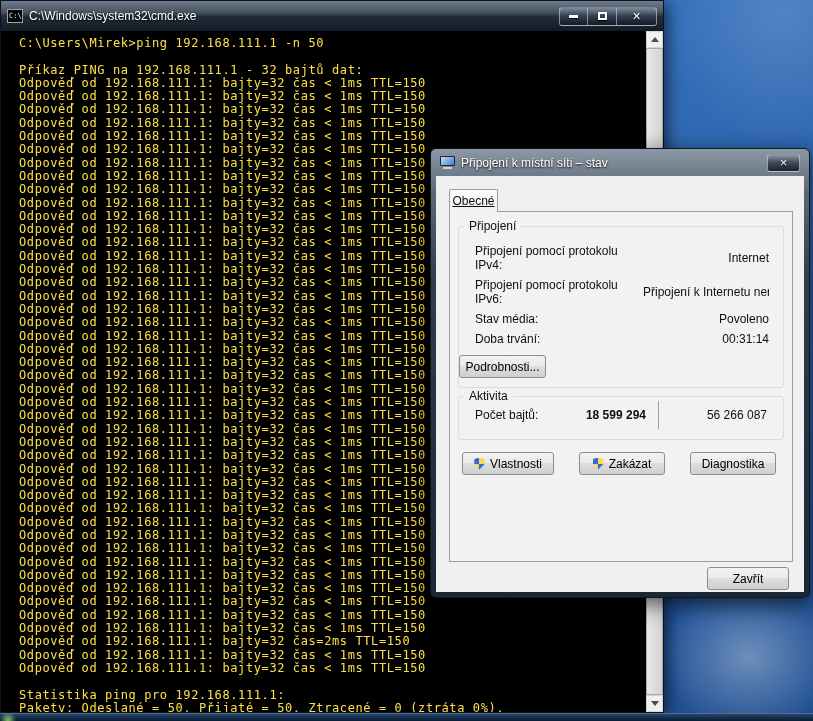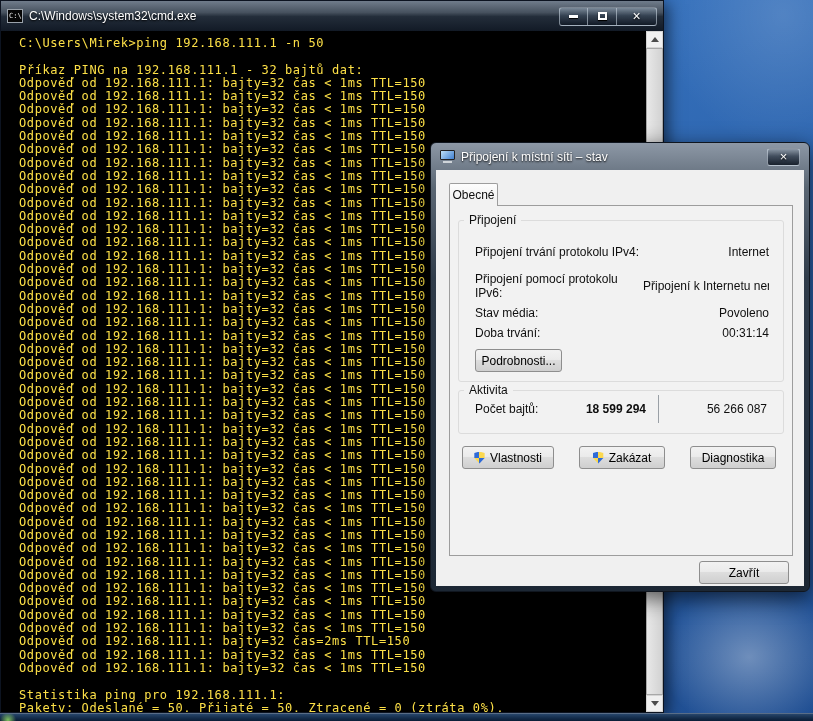--- a/index.html
+++ b/index.html
@@ -47,21 +47,21 @@
   .scrollbar { position:absolute; right:0; top:30px; bottom:0; width:17px; background:#f0f0f0; }
   .sb-btn { position:absolute; left:0; width:17px; height:17px; background:#f0f0f0;
     border:1px solid #d4d4d4; display:flex; align-items:center; justify-content:center; cursor:pointer; }
   .sb-up { top:0; } .sb-down { bottom:0; }
   .arr-up { width:0;height:0;border-left:4px solid transparent;border-right:4px solid transparent;border-bottom:5px solid #4b4b4b; }
   .arr-dn { width:0;height:0;border-left:4px solid transparent;border-right:4px solid transparent;border-top:5px solid #4b4b4b; }
   .sb-thumb { position:absolute; left:0; top:17px; bottom:17px; width:17px;
     background:linear-gradient(90deg,#e8e8e8,#d2d2d2); border:1px solid #a8a8a8; cursor:grab; }
 
   
-  .dialog { position:absolute; left:430px; top:142px; width:380px; height:450px;
+  .dialog { position:absolute; left:430px; top:148px; width:380px; height:450px;
     border-radius:6px; border:1px solid #10161f;
     background:linear-gradient(180deg,#8d98a6 0%,#5a6673 10%,#303c4a 30%,#1c2734 100%);
     box-shadow:0 6px 22px rgba(0,0,0,.65); }
   .dlg-titlebar { position:absolute; left:0; top:0; right:0; height:27px;
     display:flex; align-items:center; padding:0 9px; }
   .dlg-title { color:#fff; font-size:12px; margin-left:6px; text-shadow:0 1px 2px #000; white-space:nowrap; }
   .dlg-close { margin-left:auto; width:33px; height:18px; border:1px solid rgba(215,225,235,.6);
     border-radius:3px;
     background:linear-gradient(180deg,rgba(140,152,166,.9) 0%,rgba(60,72,88,.92) 45%,rgba(20,28,40,.95) 100%);
     color:#fff; font-size:13px; line-height:15px; text-align:center; cursor:pointer;
@@ -70,41 +70,41 @@
   .mini-monitor .scr { position:absolute; left:0; top:0; width:15px; height:10px;
     background:linear-gradient(135deg,#bfe0f7,#3f7fd0); border:1px solid #222; border-radius:1px; }
   .mini-monitor .base { position:absolute; left:3px; bottom:0; width:9px; height:2px; background:#cfd4d9; }
 
   .dlg-client { position:absolute; left:5px; right:5px; top:27px; bottom:5px;
     background:#f0f0f0; font-size:12px; color:#0f0f0f; }
 
   .tab { position:absolute; left:13px; top:13px; width:49px; height:23px; z-index:2;
     border:1px solid #9d9d9d; border-bottom:none; border-radius:2px 2px 0 0;
     background:linear-gradient(180deg,#fdfdfd,#f2f2f2 70%,#f2f2f2);
-    display:flex; align-items:center; justify-content:center; cursor:pointer; }
+    display:flex; align-items:center; justify-content:center; cursor:pointer;text-decoration:underline; }
   .tab-panel { position:absolute; left:13px; top:35px; width:344px; height:351px;
     border:1px solid #9d9d9d; background:#f2f2f2; }
 
   .groupbox { position:relative; border:1px solid #dcdcdc; border-radius:3px; }
   .group1 { margin:14px 8px 0 8px; }
   .group2 { margin:8px 8px 0 8px; }
   .group-label { position:absolute; top:-8px; left:5px; background:#f2f2f2; padding:0 5px; }
 
   .conn-rows { padding:14px 14px 0 16px; }
   .conn-row { display:flex; align-items:center; }
   .conn-row.tall { height:34px; }
   .conn-row.short { height:20px; }
   .conn-label { width:168px; flex:0 0 auto; line-height:14px; }
   .conn-value { flex:1; text-align:right; white-space:nowrap; overflow:hidden; }
 
   .win-btn { height:23px; border:1px solid #8e8e8e; border-radius:3px;
     background:linear-gradient(180deg,#f2f2f2 0%,#ebebeb 45%,#dddddd 50%,#cfcfcf 100%);
     font-family:"Liberation Sans", sans-serif; font-size:12px; color:#000;
     display:inline-flex; align-items:center; justify-content:center; cursor:pointer; gap:5px; }
-  .details-btn { width:87px; margin:6px 0 9px 16px; }
+  .details-btn { width:87px; margin:6px 0 9px 0; }
 
   .shield { width:11px; height:12px; flex:0 0 auto;
     clip-path:polygon(50% 0, 97% 12%, 97% 55%, 50% 100%, 3% 55%, 3% 12%); }
   .shield .top { height:6px; background:linear-gradient(to right,#2f6bd8 50%,#fbd850 50%); }
   .shield .bot { height:6px; background:linear-gradient(to right,#fbd850 50%,#2f6bd8 50%); }
 
   .activity-row { display:flex; align-items:center; margin:16px 0 0 100px; height:42px; gap:10px; }
   .act-line { width:22px; height:1px; background:#8c9299; }
   .monitor { position:relative; width:46px; height:42px; flex:0 0 auto; }
   .monitor .frame { position:absolute; left:5px; top:1px; width:34px; height:25px;
@@ -119,21 +119,21 @@
   .bytes-label { width:104px; flex:0 0 auto; }
   .bytes-sent { flex:1; text-align:right;font-weight:bold; }
   .bytes-divider { width:1px; height:28px; background:#9aa0a6; margin:0 12px; flex:0 0 auto; }
   .bytes-received { width:96px; text-align:right; flex:0 0 auto; }
 
   .btn-row { display:flex; justify-content:space-between; margin:12px 16px 0 12px; }
   .btn-row .win-btn.b1 { width:92px; }
   .btn-row .win-btn.b2 { width:86px; }
   .btn-row .win-btn.b3 { width:86px; }
 
-  .close-btn { position:absolute; right:15px; bottom:2px; width:90px;margin-top:44px; }
+  .close-btn { position:absolute; right:15px; bottom:2px; width:82px;margin-top:44px; }
 
   
   .taskbar { position:absolute; left:0; bottom:0; width:813px; height:8px;
     background:linear-gradient(180deg,#27466b 0%,#132b49 60%,#0a1d36 100%);
     border-top:1px solid rgba(185,205,230,.45); }
   .taskbar .orb { position:absolute; left:0; top:0; width:18px; height:8px;
     background:radial-gradient(circle at 8px 6px, rgba(140,210,100,.9), rgba(140,210,100,0) 70%); }
 </style>
 </head>
 <body>
@@ -239,21 +239,21 @@
     <div class="tab">
       <span>Obecné</span>
     </div>
 
     <div class="tab-panel">
 
       <div class="groupbox group1">
         <span class="group-label">Připojení</span>
         <div class="conn-rows">
           <div class="conn-row tall">
-            <div class="conn-label">Připojení trvání protokolu IPv4:</div>
+            <div class="conn-label">Připojení pomocí protokolu IPv4:</div>
             <div class="conn-value">Internet</div>
           </div>
           <div class="conn-row tall">
             <div class="conn-label">Připojení pomocí protokolu IPv6:</div>
             <div class="conn-value">Připojení k Internetu není k</div>
           </div>
           <div class="conn-row short">
             <div class="conn-label">Stav média:</div>
             <div class="conn-value">Povoleno</div>
           </div>

